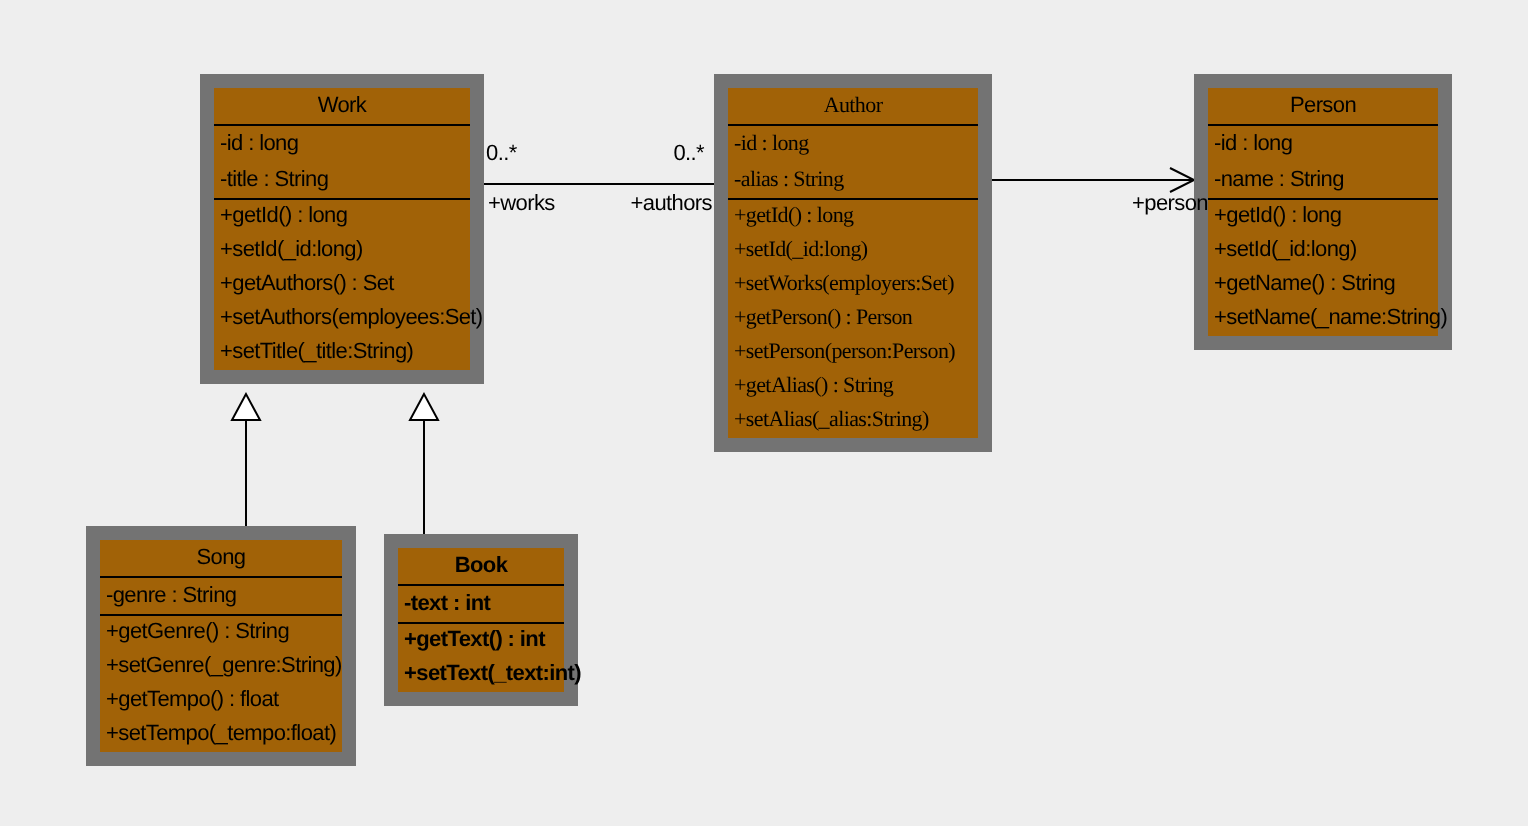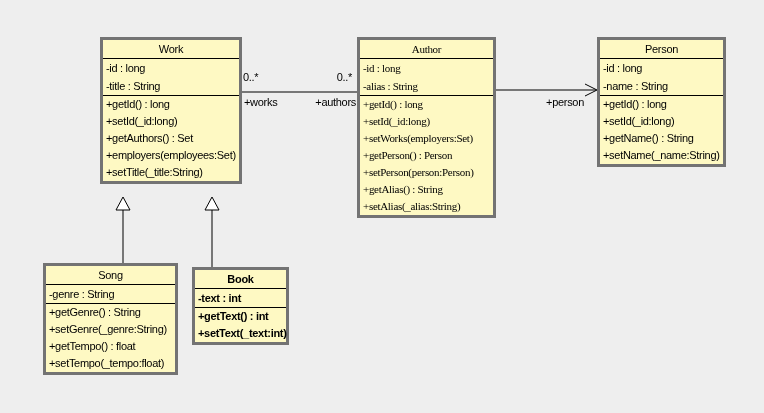--- a/index.html
+++ b/index.html
@@ -11,22 +11,22 @@
     color: #000;
     letter-spacing: -0.3px;
   }
   #canvas {
     position: relative;
     width: 764px; height: 413px;
     overflow: hidden;
   }
   .classbox {
     position: absolute;
-    background: #fef9c3;
-    border: 3px solid #737373;
+    background: #a16207;
+    border: 7px solid #737373;
     box-sizing: border-box;
   }
   .cb-title {
     height: 18px;
     line-height: 18px;
     text-align: center;
     border-bottom: 1px solid #000;
     white-space: nowrap;
     overflow: hidden;
   }
@@ -75,21 +75,21 @@
   <div class="classbox" style="left:100px; top:37px; width:142px;">
     <div class="cb-title">Work</div>
     <div class="cb-attrs">
       <div class="cb-row">-id : long</div>
       <div class="cb-row">-title : String</div>
     </div>
     <div class="cb-methods">
       <div class="cb-row">+getId() : long</div>
       <div class="cb-row">+setId(_id:long)</div>
       <div class="cb-row">+getAuthors() : Set</div>
-      <div class="cb-row">+employers(employees:Set)</div>
+      <div class="cb-row">+setAuthors(employees:Set)</div>
       <div class="cb-row">+setTitle(_title:String)</div>
     </div>
   </div>
 
   <div class="classbox" style="left:357px; top:37px; width:139px;font-family:Liberation Serif, serif;">
     <div class="cb-title">Author</div>
     <div class="cb-attrs">
       <div class="cb-row">-id : long</div>
       <div class="cb-row">-alias : String</div>
     </div>
@@ -139,15 +139,15 @@
     <div class="cb-methods">
       <div class="cb-row">+getText() : int</div>
       <div class="cb-row">+setText(_text:int)</div>
     </div>
   </div>
 
   <div class="edge-label" style="left:243px; top:71px;">0..*</div>
   <div class="edge-label ta-r" style="right:412px; top:71px; width:40px;">0..*</div>
   <div class="edge-label" style="left:244px; top:96px;">+works</div>
   <div class="edge-label ta-r" style="right:408px; top:96px; width:60px;">+authors</div>
-  <div class="edge-label ta-r" style="right:180px; top:96px; width:60px;">+person</div>
+  <div class="edge-label ta-r" style="right:160px; top:96px; width:60px;">+person</div>
 
 </div>
 
 </body></html>

